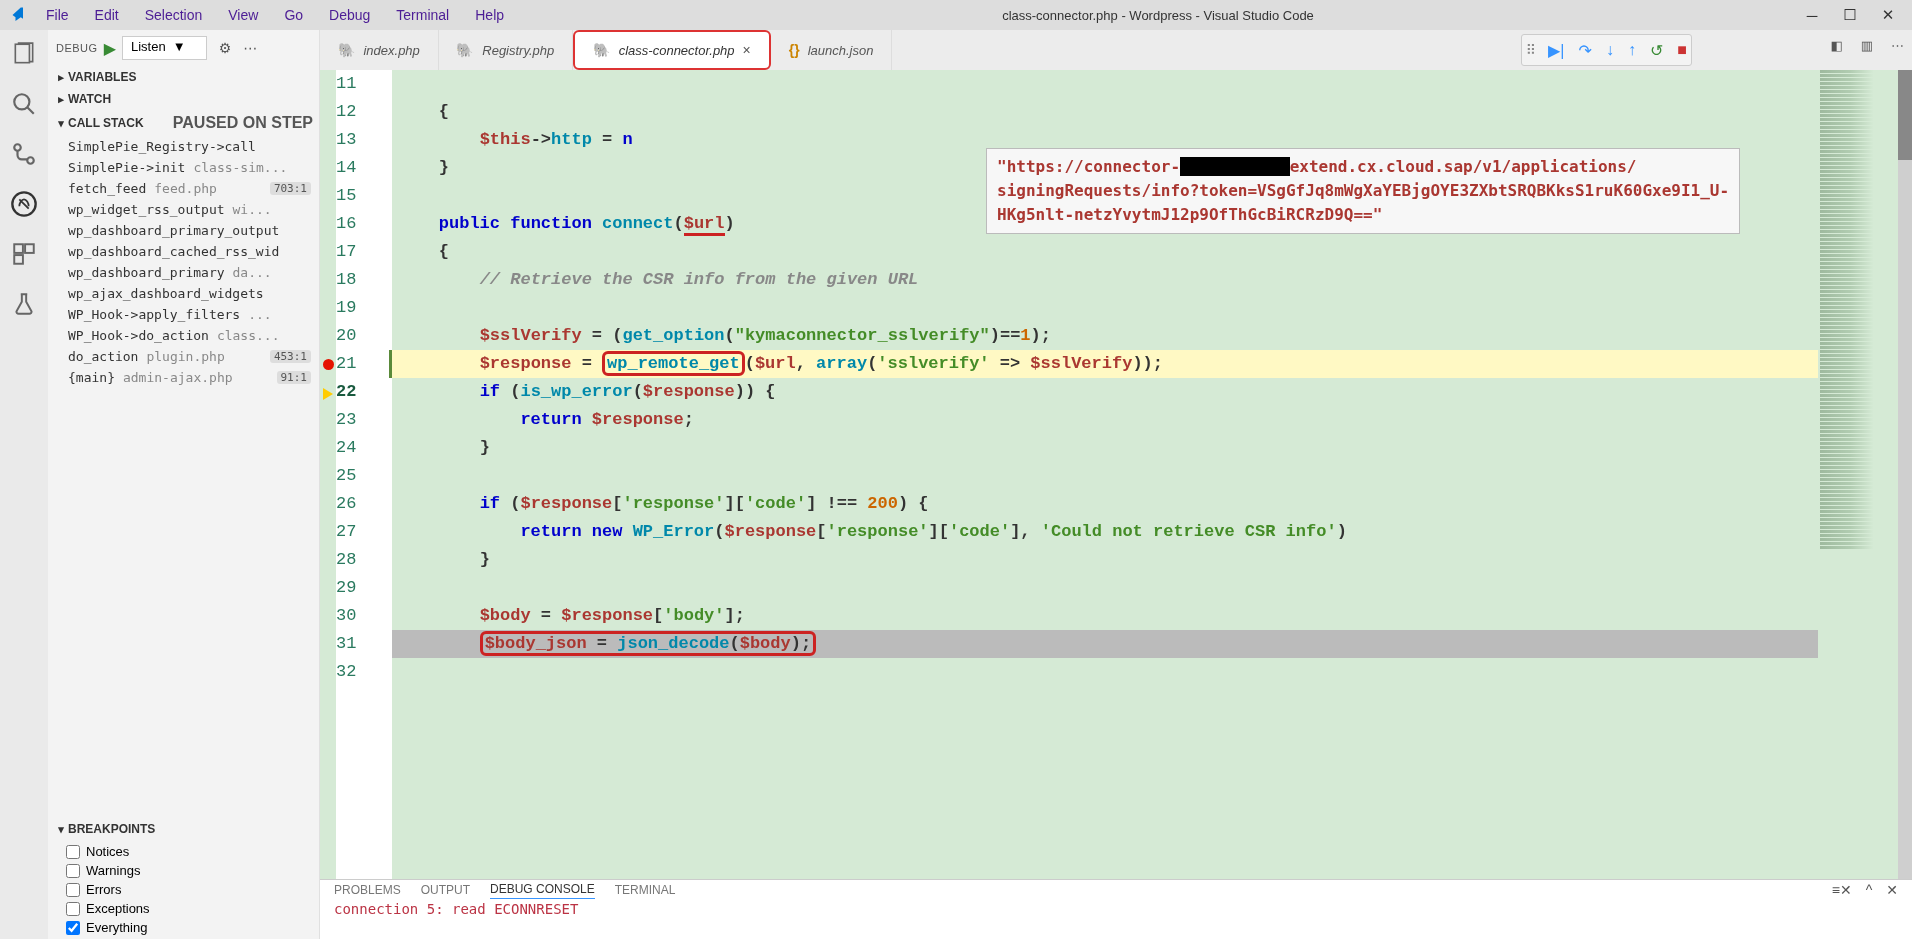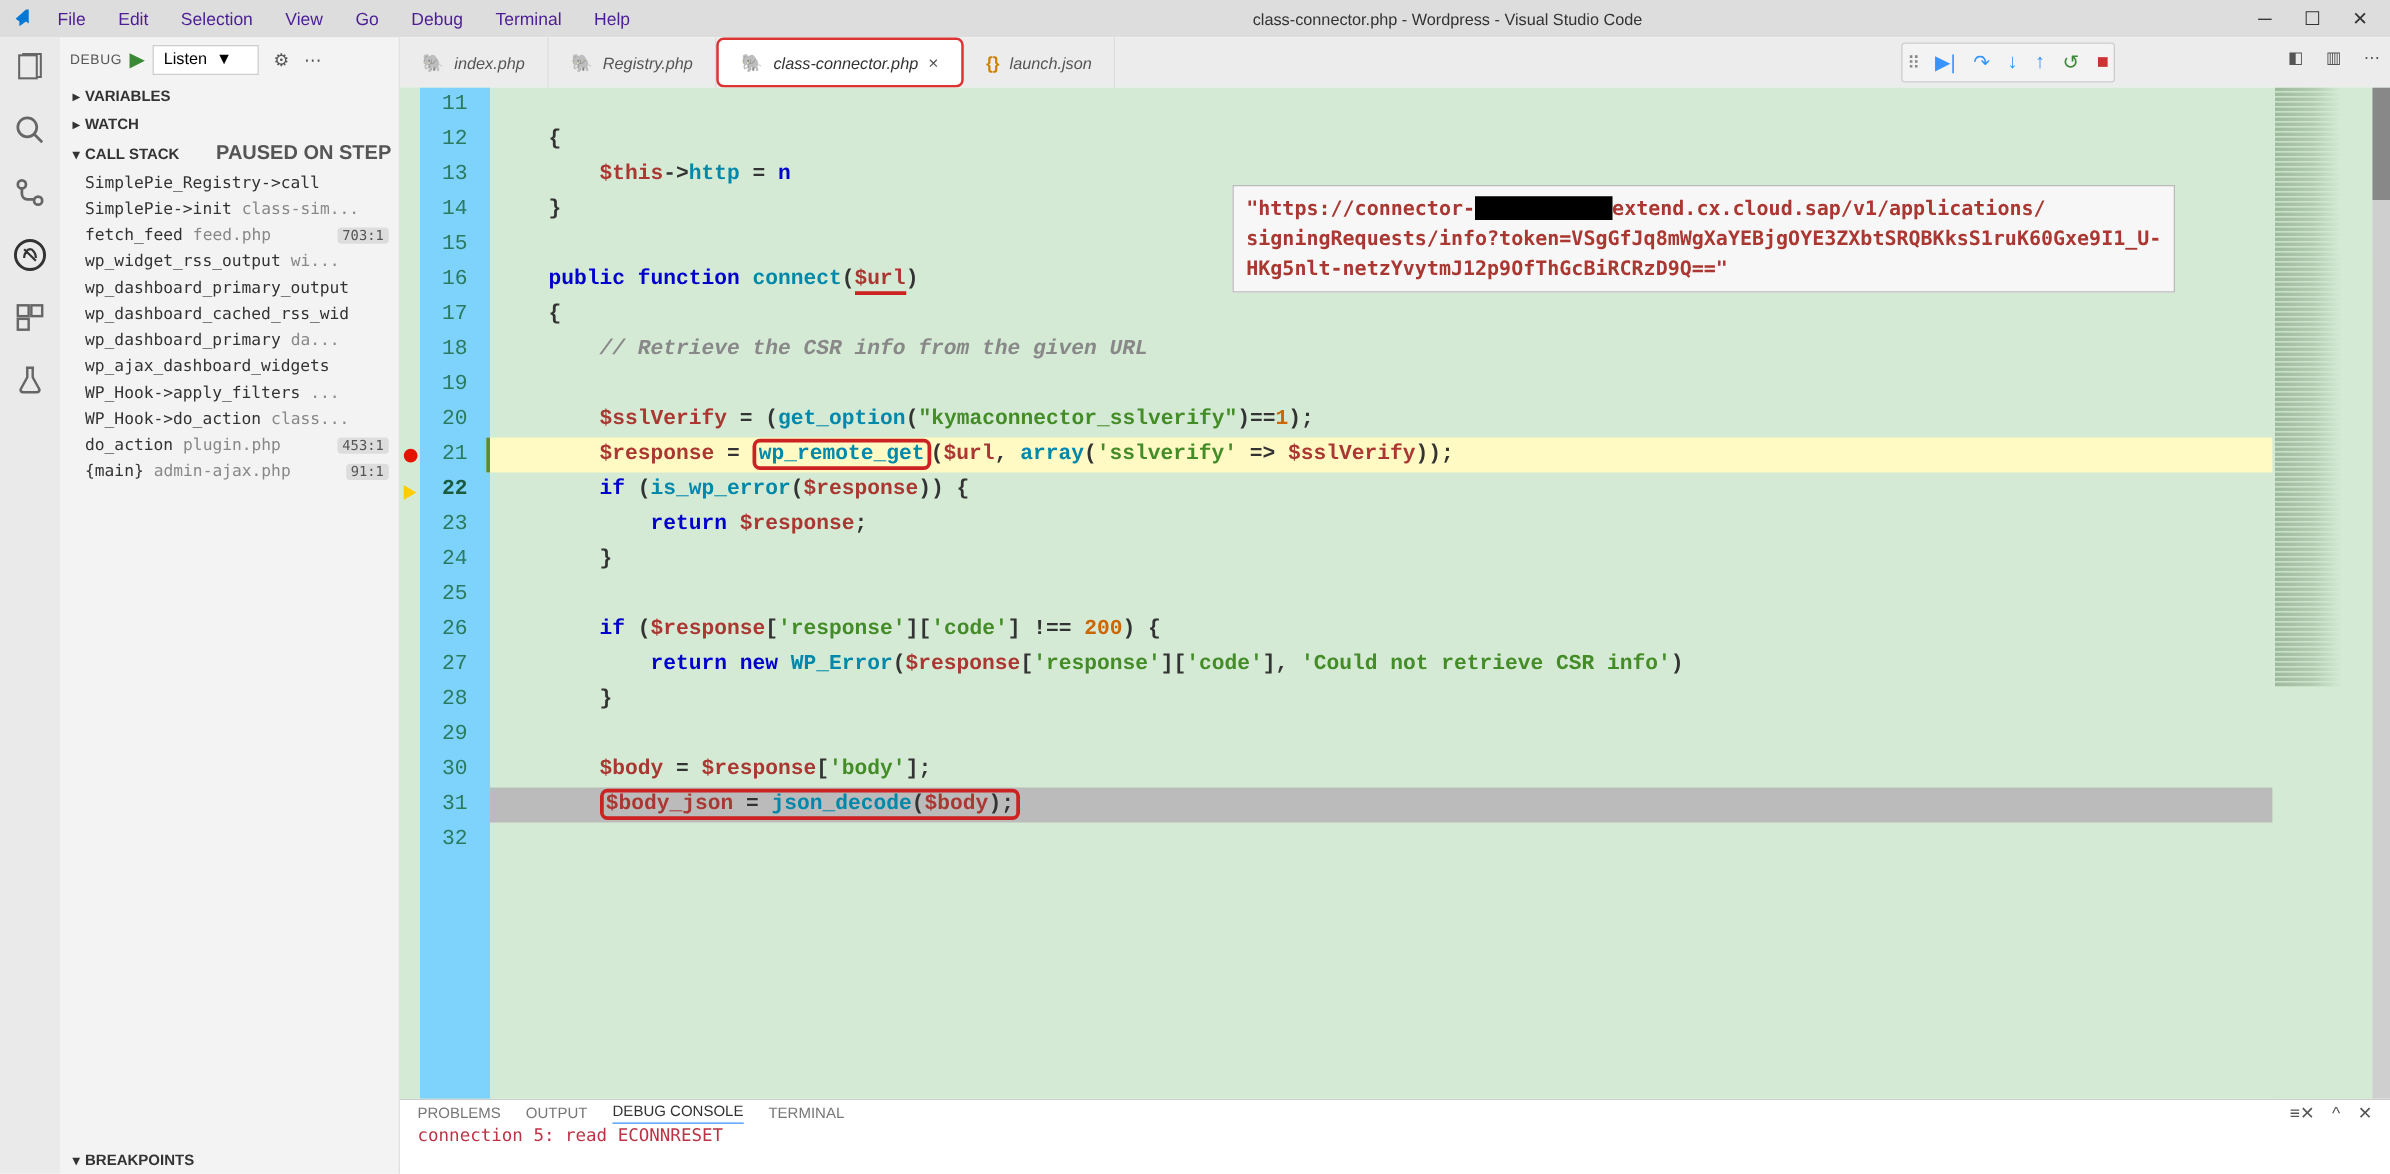--- a/index.html
+++ b/index.html
@@ -56,21 +56,21 @@
     .dt-restart { color: #388a34; }
     .dt-stop { color: #cc3333; }
     
     .editor-actions { position: absolute; top: 8px; right: 8px; display: flex; gap: 18px; color: #555; z-index: 5; }
     
     .code-area { flex: 1; display: flex; background: #d5ead5; font-family: Consolas, "Courier New", monospace; font-size: 17px; position: relative; overflow: hidden; }
     .bp-gutter { width: 16px; background: #d5ead5; }
     .bp-dot { width: 11px; height: 11px; border-radius: 50%; margin: 9px auto 0; }
     .bp-dot.red { background: #e51400; }
     .bp-dot.yellow-tri { width: 0; height: 0; border-top: 6px solid transparent; border-bottom: 6px solid transparent; border-left: 10px solid #ffcc00; border-radius: 0; margin: 9px 0 0 3px; }
-    .line-numbers { width: 56px; text-align: right; padding-right: 18px; color: #2a7a5f; background: #7dd3fc; }
+    .line-numbers { width: 56px; padding-right: 18px; color: #2a7a5f; background: #ffffff; }
     .ln { height: 28px; line-height: 28px; }
     .ln.current { color: #1a5a3f; font-weight: bold; }
     .code-lines { flex: 1; position: relative; }
     .cl { height: 28px; line-height: 28px; white-space: pre; padding-left: 6px; }
     .cl.highlight-line { background: #fff9c4; border-left: 3px solid #5a8a3a; margin-left: -3px; }
     
     .kw { color: #0000cc; font-weight: 600; }
     .fn-name { color: #0088aa; font-weight: 600; }
     .magic { color: #0088aa; font-weight: 600; }
     .var { color: #aa3731; font-weight: 600; }
@@ -237,20 +237,42 @@
           <span class="loc">91:1</span>
         </div>
     </div>
 
     <div style="flex:1"></div>
 
     <div class="section-header">
         <span class="chev">▾</span>
         <span>BREAKPOINTS</span>
       </div>
+    <div class="bp-items">
+      <div class="bp-item">
+          <input type="checkbox" style="">
+          <span>Notices</span>
+        </div>
+      <div class="bp-item">
+          <input type="checkbox" style="">
+          <span>Warnings</span>
+        </div>
+      <div class="bp-item">
+          <input type="checkbox" style="">
+          <span>Errors</span>
+        </div>
+      <div class="bp-item">
+          <input type="checkbox" style="">
+          <span>Exceptions</span>
+        </div>
+      <div class="bp-item">
+          <input type="checkbox" checked="" style="">
+          <span>Everything</span>
+        </div>
+    </div>
   </div>
 
   <div class="editor-area">
     <div class="tabs-bar">
       <div class="tab">
           <span class="file-icon">🐘</span>
           <span>index.php</span>
         </div>
       <div class="tab">
           <span class="file-icon">🐘</span>

